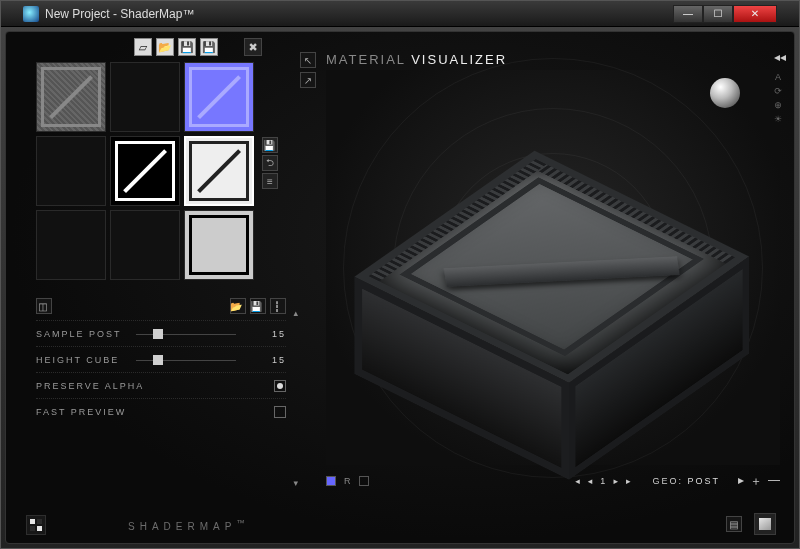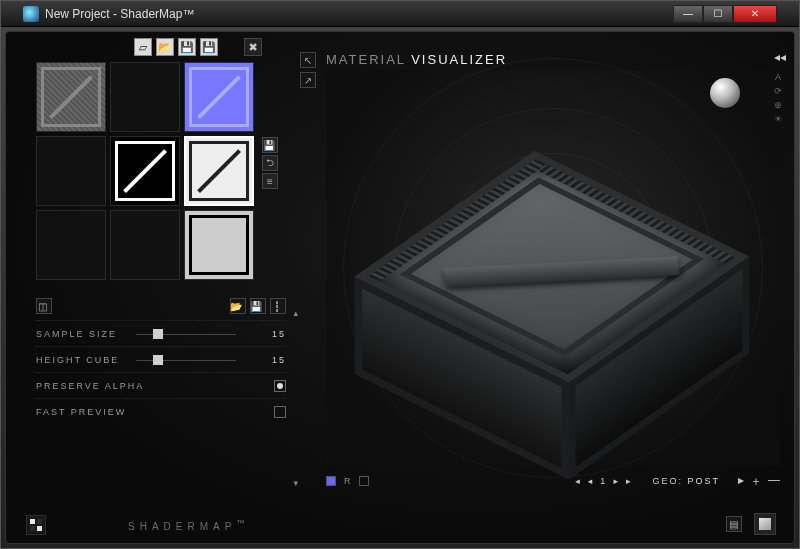--- a/index.html
+++ b/index.html
@@ -165,21 +165,21 @@
           <div class="mini">┇</div>
         </div>
       </div>
       <div class="scrollhint">
           <span>▴</span>
           <span>▾</span>
         </div>
 
       <div id="slider-rows">
           <div class="prow">
-            <div class="lbl">SAMPLE SIZE</div>
+            <div class="lbl">SAMPLE POST</div>
             <div class="sld">
               <div class="track"></div>
               <div class="hand" style="left:18%"></div>
             </div>
             <div class="val">15</div>
           </div>
           <div class="prow">
             <div class="lbl">HEIGHT CUBE</div>
             <div class="sld">
               <div class="track"></div>

